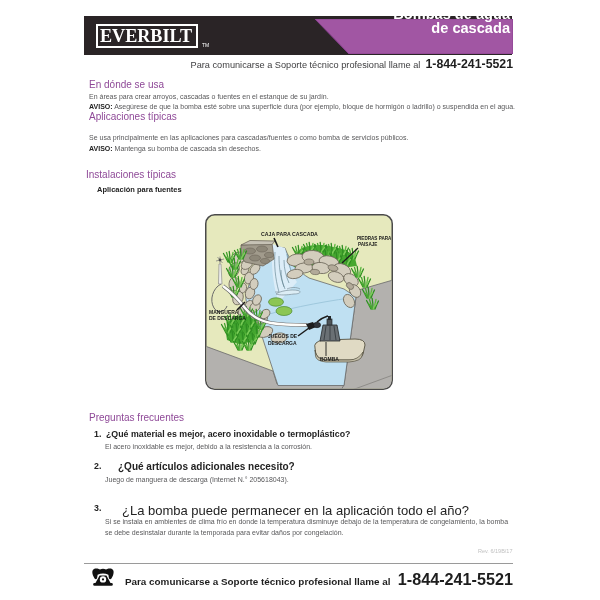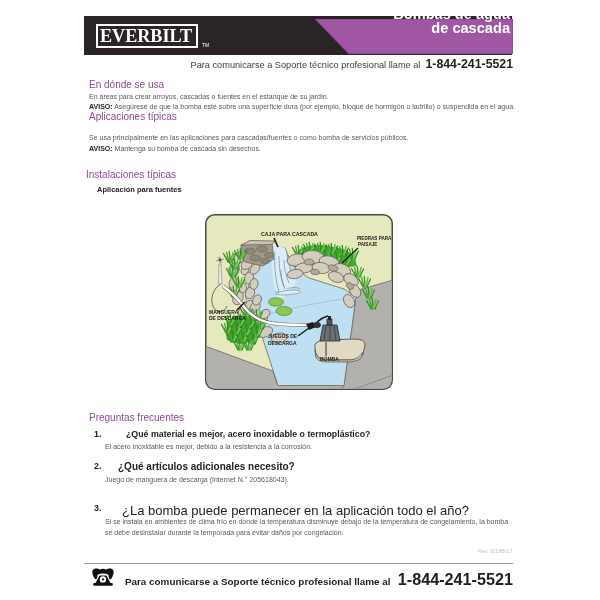--- a/index.html
+++ b/index.html
@@ -256,21 +256,21 @@
     <text x="63" y="130.5" font-family="Liberation Sans,sans-serif" font-size="5" font-weight="bold" fill="#1a1a1a">DESCARGA</text>
 
     <text x="115" y="146.5" font-family="Liberation Sans,sans-serif" font-size="5" font-weight="bold" fill="#1a1a1a">BOMBA</text>
   </g>
 </svg>
 </div>
 
 <div class="abs purple" style="left:89px;top:412px;font-size:10px;text-align:center;">Preguntas frecuentes</div>
 
 <div class="abs" style="left:94px;top:429px;font-size:8.8px;font-weight:bold;color:#232323;">1.</div>
-<div class="abs" style="left:106px;top:429px;font-size:8.8px;font-weight:bold;color:#232323;margin-left:20px;">¿Qué material es mejor, acero inoxidable o termoplástico?</div>
+<div class="abs" style="left:106px;top:429px;font-size:8.8px;font-weight:bold;color:#232323;">¿Qué material es mejor, acero inoxidable o termoplástico?</div>
 
 <div class="abs gray" style="left:105px;top:442.5px;font-size:7px;">El acero inoxidable es mejor, debido a la resistencia a la corrosión.</div>
 
 <div class="abs" style="left:94px;top:461px;font-size:8.8px;font-weight:bold;color:#232323;">2.</div>
 <div class="abs" style="left:118px;top:461px;font-size:10px;font-weight:bold;color:#232323;">¿Qué artículos adicionales necesito?</div>
 
 <div class="abs gray" style="left:105px;top:475.5px;font-size:7px;">Juego de manguera de descarga (Internet N.° 205618043).</div>
 
 <div class="abs" style="left:94px;top:503px;font-size:8.8px;font-weight:bold;color:#232323;">3.</div>
 <div class="abs" style="left:122px;top:503px;font-size:13px;font-weight:normal;color:#232323;">¿La bomba puede permanecer en la aplicación todo el año?</div>

